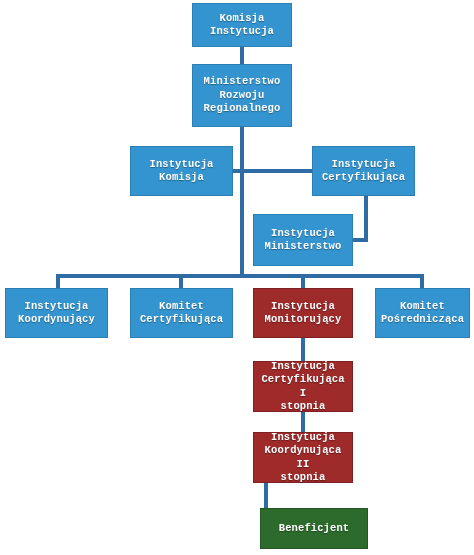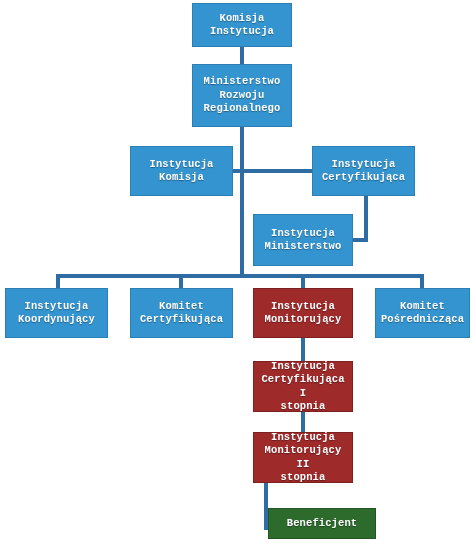--- a/index.html
+++ b/index.html
@@ -144,24 +144,24 @@
     <div>
       <span>Instytucja</span>
       <span>Certyfikująca I</span>
       <span>stopnia</span>
     </div>
   </div>
 
   <div class="node node-red" style="left:253px; top:432px; width:100px; height:51px;">
     <div>
       <span>Instytucja</span>
-      <span>Monitorujący II</span>
+      <span>Koordynująca II</span>
       <span>stopnia</span>
     </div>
   </div>
 
-  <div class="node node-green" style="left:268px; top:508px; width:108px; height:31px;">
+  <div class="node node-green" style="left:260px; top:508px; width:108px; height:41px;">
     <div>
       <span>Beneficjent</span>
     </div>
   </div>
 
 </div>
 
 </body></html>

